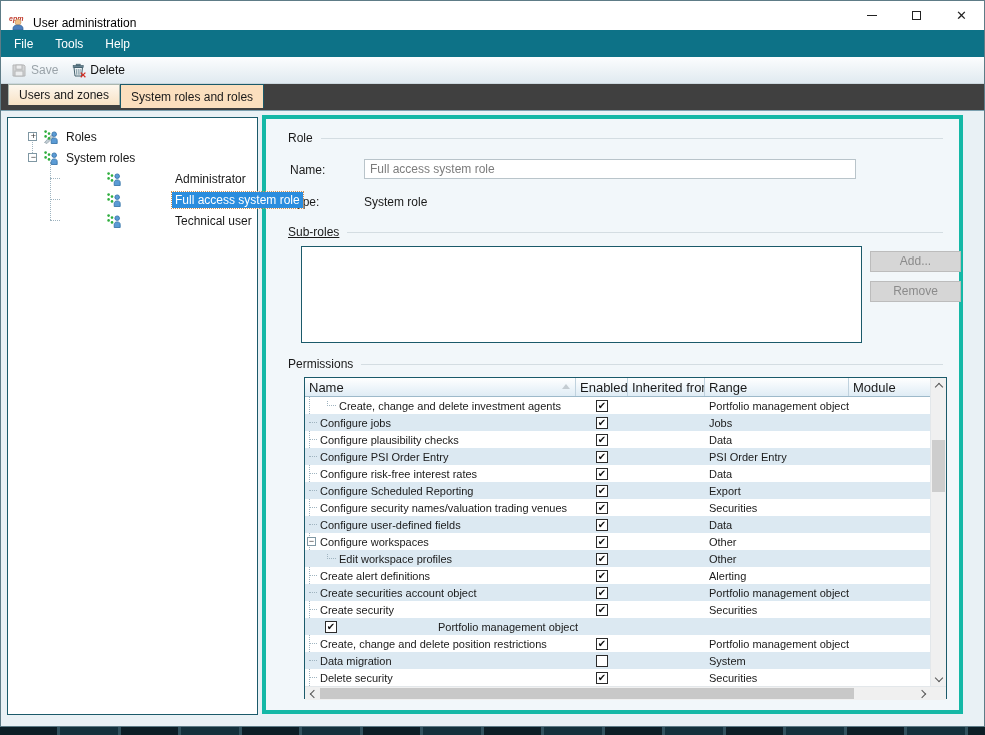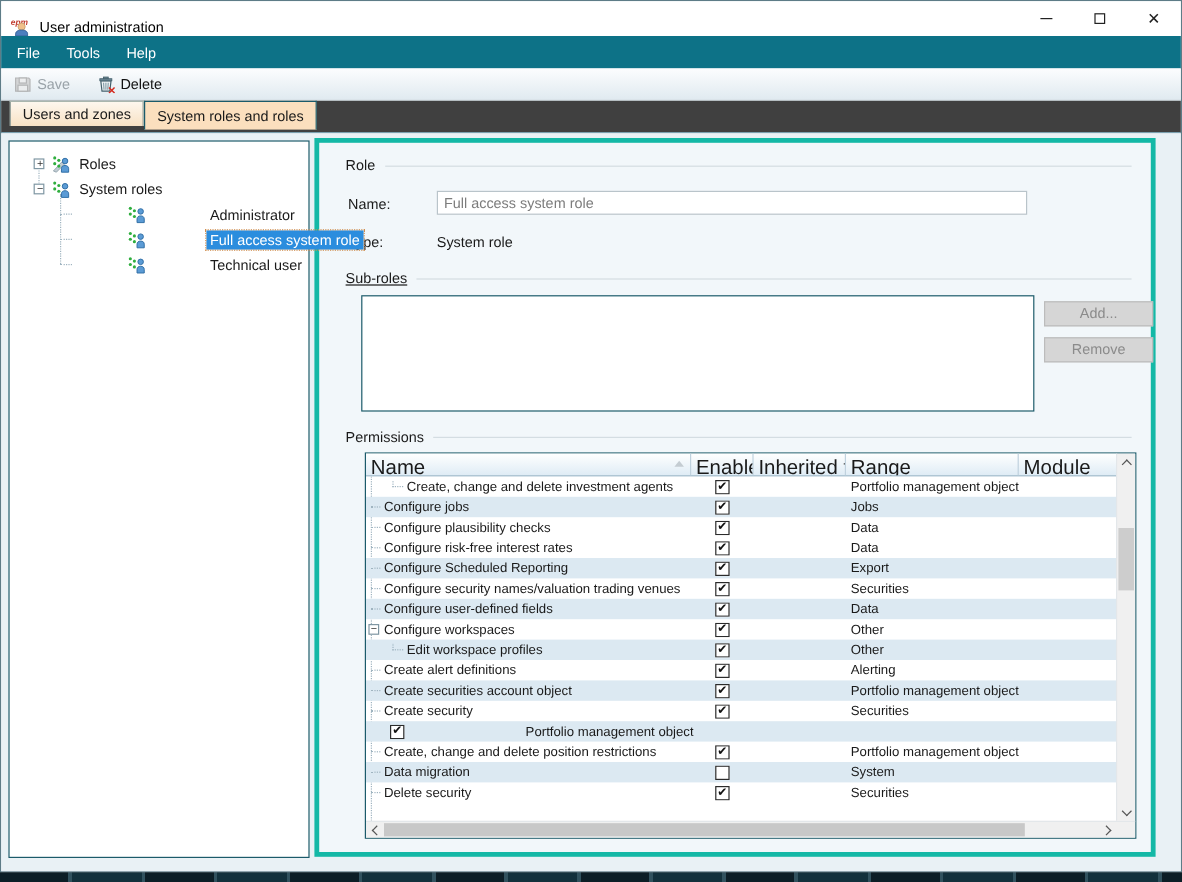--- a/index.html
+++ b/index.html
@@ -17,21 +17,21 @@
   .title-text{font-size:12px;color:#000;}
   .title-spacer{flex:1;}
   .winbtn{width:45px;height:29px;display:flex;align-items:center;justify-content:center;cursor:default;}
   .glyph-min{width:10px;border-top:1px solid #222;display:block;}
   .glyph-max{width:9px;height:9px;border:1px solid #222;display:block;}
   .glyph-close{font-size:13px;color:#222;line-height:1;}
   
   .menubar{height:27px;background:var(--menubar);display:flex;align-items:center;padding-left:2px;flex:0 0 auto;}
   .menu-item{color:#fff;padding:5px 11px;font-size:12px;cursor:default;}
   
-  .toolbar{height:27px;background:linear-gradient(#fcfdfe,#e0eaf0);border-bottom:1px solid #ccd8de;display:flex;align-items:center;padding-left:5px;gap:12px;flex:0 0 auto;}
+  .toolbar{height:27px;background:linear-gradient(#fcfdfe,#e0eaf0);border-bottom:1px solid #ccd8de;display:flex;align-items:center;padding-left:5px;gap:2px;flex:0 0 auto;}
   .tbtn{display:flex;align-items:center;gap:4px;padding:2px 5px;font-size:12px;color:#111;}
   .tbtn.disabled{color:#9aa3a9;}
   .tbtn.disabled svg{filter:grayscale(1);opacity:.75;}
   .tbtn .svg-save,.tbtn .svg-delete{display:none;}
   .tbtn.icon-save .svg-save{display:block;}
   .tbtn.icon-delete .svg-delete{display:block;}
   
   .tabstrip{height:27px;display:flex;padding-left:7px;background:#404040;position:relative;flex:0 0 auto;}
   .tabstrip::after{content:"";position:absolute;left:0;right:0;bottom:0;border-bottom:1px solid #7ba0af;}
   .tab{padding:3px 10px 4px 10px;font-size:12px;border:1px solid #a9b6ae;border-bottom:none;background:linear-gradient(#fdf7ee,#f8e2c5);height:21px;position:relative;z-index:1;cursor:default;}
@@ -66,21 +66,21 @@
   .type-value{position:absolute;left:98px;top:76px;font-size:12px;}
   .subroles-list{position:absolute;left:35px;top:127px;width:561px;height:97px;background:#fff;border:1px solid var(--teal-border);}
   .sbtn{position:absolute;left:604px;width:91px;height:21px;background:#d6d6d6;border:1px solid #bcbcbc;color:#8b8b8b;font-size:12px;text-align:center;line-height:19px;}
   .btn-add{top:132px;}
   .btn-remove{top:162px;}
   
   .ptable{position:absolute;left:38px;top:258px;width:643px;height:322px;border:1px solid var(--teal-border);background:#fff;display:flex;flex-direction:column;}
   .ptop{display:flex;height:308px;}
   .pmain{width:625px;display:flex;flex-direction:column;}
   .phead{height:19px;display:flex;background:linear-gradient(#ffffff,#dfecf5);border-bottom:1px solid #9db9ca;flex:0 0 auto;}
-  .pcol{border-right:1px solid #c0d2de;padding:2px 4px 0 4px;font-size:17px;white-space:nowrap;overflow:hidden;position:relative;}
+  .pcol{border-right:1px solid #c0d2de;padding:2px 4px 0 4px;font-size:13px;white-space:nowrap;overflow:hidden;position:relative;}
   .pcol.i0{width:271px;}
   .pcol.i1{width:52px;}
   .pcol.i2{width:77px;}
   .pcol.i3{width:144px;}
   .pcol.i4{flex:1;border-right:none;}
   .sort{display:none;position:absolute;right:5px;top:6px;width:0;height:0;border-left:4px solid transparent;border-right:4px solid transparent;border-bottom:5px solid #c4ccd2;}
   .pcol.i0 .sort{display:block;}
   .pbody{position:relative;flex:1;overflow:hidden;}
   .pbody::before{content:"";position:absolute;left:4px;top:0;bottom:0;border-left:1px dotted #9fb4c0;}
   .prow{display:flex;height:17px;align-items:center;font-size:11px;position:relative;}
@@ -367,20 +367,33 @@
                       <span class="ptext">Configure plausibility checks</span>
                     </div>
                     <div class="pcell enabled">
                       <span class="cb"></span>
                     </div>
                     <div class="pcell inherited"></div>
                     <div class="pcell range">Data</div>
                     <div class="pcell module"></div>
                   </div>
 
+                  <div class="prow i3 alt lvl-1">
+                    <div class="pcell name">
+
+                      <span class="nguide"></span>
+                      <span class="ptext">Configure PSI Order Entry</span>
+                    </div>
+                    <div class="pcell enabled">
+                      <span class="cb"></span>
+                    </div>
+                    <div class="pcell inherited"></div>
+                    <div class="pcell range">PSI Order Entry</div>
+                    <div class="pcell module"></div>
+                  </div>
 
                   <div class="prow i4 lvl-1">
                     <div class="pcell name">
 
                       <span class="nguide"></span>
                       <span class="ptext">Configure risk-free interest rates</span>
                     </div>
                     <div class="pcell enabled">
                       <span class="cb"></span>
                     </div>

